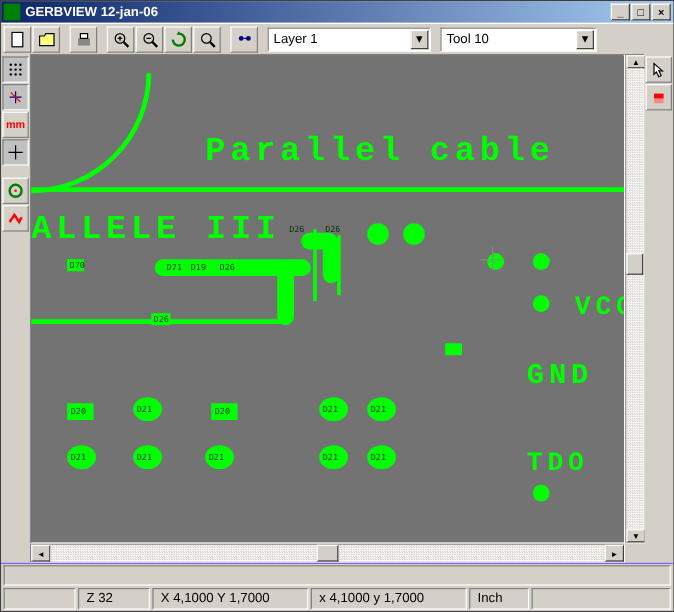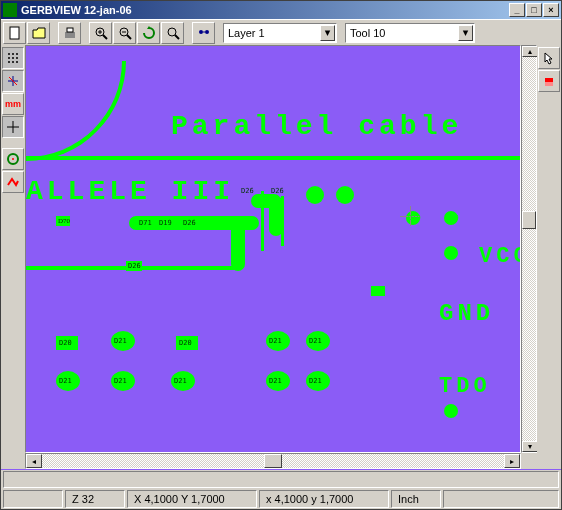--- a/index.html
+++ b/index.html
@@ -16,21 +16,21 @@
 .toolbar { background: #d4d0c8; height: 26px; display: flex; align-items: center; padding: 2px; border-top: 1px solid #fff; gap: 1px; }
 .tbtn { width: 23px; height: 22px; border: 1px solid; border-color: #fff #808080 #808080 #fff; display: flex; align-items: center; justify-content: center; cursor: pointer; background: #d4d0c8; }
 .tsep { width: 6px; }
 .tselect { height: 20px; background: #fff; border: 1px solid; border-color: #808080 #fff #fff #808080; display: flex; align-items: center; padding: 0 4px; cursor: pointer; position: relative; }
 .tselect-arrow { position: absolute; right: 1px; width: 15px; height: 16px; background: #d4d0c8; border: 1px solid; border-color: #fff #404040 #404040 #fff; display: flex; align-items: center; justify-content: center; }
 .main-area { flex: 1; display: flex; min-height: 0; }
 .left-toolbar { width: 24px; background: #d4d0c8; display: flex; flex-direction: column; padding: 2px 1px; gap: 1px; }
 .ltbtn { width: 22px; height: 22px; border: 1px solid; border-color: #fff #808080 #808080 #fff; display: flex; align-items: center; justify-content: center; cursor: pointer; font-size: 12px; }
 .ltbtn.active { border-color: #808080 #fff #fff #808080; background: #c0c0c0; }
 .canvas-wrap { flex: 1; display: flex; flex-direction: column; min-width: 0; }
-.canvas { flex: 1; background: #8b5cf6; position: relative; overflow: hidden; border: 1px solid; border-color: #808080 #fff #fff #808080; }
+.canvas { flex: 1; background: #737373; position: relative; overflow: hidden; border: 1px solid; border-color: #808080 #fff #fff #808080; }
 .dot-grid { position: absolute; inset: 0; background-image: radial-gradient(#333 0.5px, transparent 0.5px); background-size: 10px 10px; }
 .pcb { position: absolute; inset: 0; }
 .pcb-text { font-family: "Courier New", monospace; color: #00ff00; font-weight: bold; position: absolute; letter-spacing: 4px; }
 .trace { position: absolute; background: #00ff00; }
 .pad { position: absolute; background: #00ff00; border-radius: 50%; }
 .pad-rect { position: absolute; background: #00ff00; }
 .pad-label { position: absolute; color: #003300; font-size: 7px; font-family: monospace; }
 .arc { position: absolute; border: 4px solid #00ff00; border-radius: 50%; border-right-color: transparent; border-top-color: transparent; border-left-color: transparent; }
 .cursor-cross { position: absolute; }
 .cursor-cross::before, .cursor-cross::after { content: ''; position: absolute; background: #888; }
@@ -113,21 +113,21 @@
       </div>
     <div class="tsep"></div>
     <div class="tbtn">
         <svg width="14" height="14">
           <circle cx="4" cy="6" r="2" fill="#008"></circle>
           <circle cx="10" cy="6" r="2" fill="#008"></circle>
           <line x1="6" y1="6" x2="8" y2="6" stroke="#008"></line>
         </svg>
       </div>
     <div class="tsep"></div>
-    <div class="tselect" style="width:114px">
+    <div class="tselect" style="width:136px">
       <span>Layer 1</span>
       <div class="tselect-arrow">▾</div>
     </div>
     <div style="width:6px"></div>
     <div class="tselect" style="width:130px">
       <span>Tool 10</span>
       <div class="tselect-arrow">▾</div>
     </div>
   </div>
 
@@ -195,21 +195,21 @@
           <div class="trace" style="left:225px; top:148px; width:30px; height:14px; border-radius:7px;"></div>
           <div class="trace" style="left:243px; top:150px; width:14px; height:40px; border-radius:7px;"></div>
 
           <div class="trace" style="left:235px; top:145px; width:3px; height:60px;"></div>
           <div class="trace" style="left:255px; top:150px; width:3px; height:50px;"></div>
 
           <div class="pad" style="left:280px; top:140px; width:18px; height:18px;"></div>
           <div class="pad" style="left:310px; top:140px; width:18px; height:18px;"></div>
 
           <div class="pad-rect" style="left:30px; top:170px; width:14px; height:10px;"></div>
-          <div class="pad-label" style="left:32px; top:171px;font-family:Liberation Serif, serif;">D70</div>
+          <div class="pad-label" style="left:32px; top:171px;">D70</div>
 
           <div class="pad" style="left:380px; top:165px; width:14px; height:14px;"></div>
           <div class="pad" style="left:418px; top:165px; width:14px; height:14px;"></div>
           <div class="pad" style="left:418px; top:200px; width:14px; height:14px;"></div>
 
           <div class="pad-rect" style="left:345px; top:240px; width:14px; height:10px;"></div>
 
           <div class="pcb-text" style="left:413px; top:198px; font-size:22px;margin-left:40px;">VCC</div>
           <div class="pcb-text" style="left:413px; top:254px; font-size:24px;">GND</div>
           <div class="pcb-text" style="left:413px; top:328px; font-size:22px;">TDO</div>

